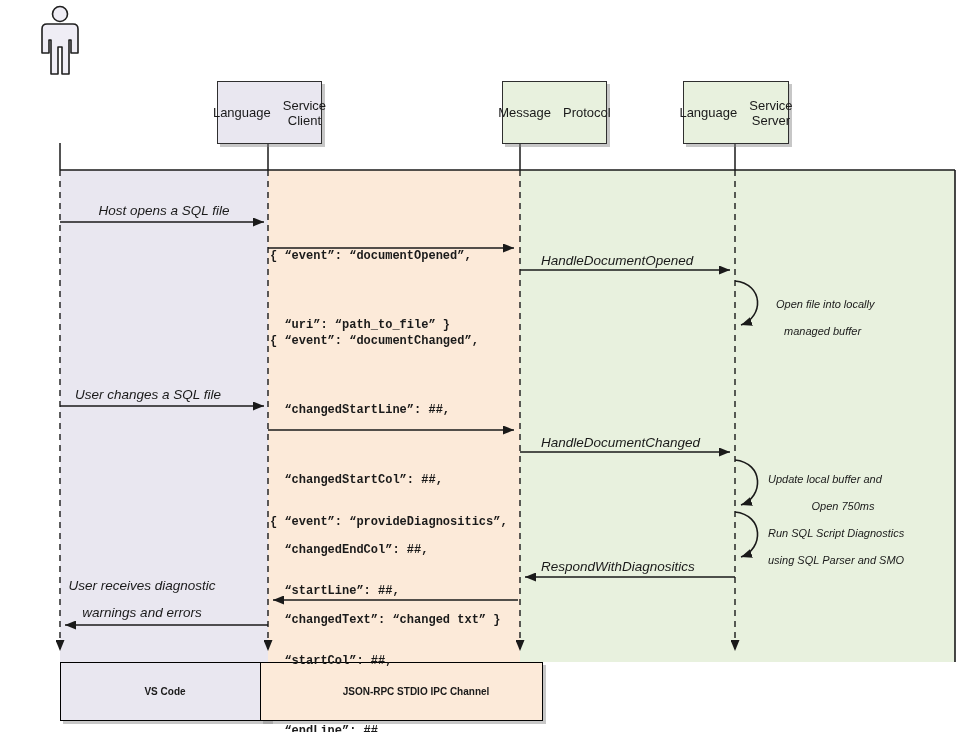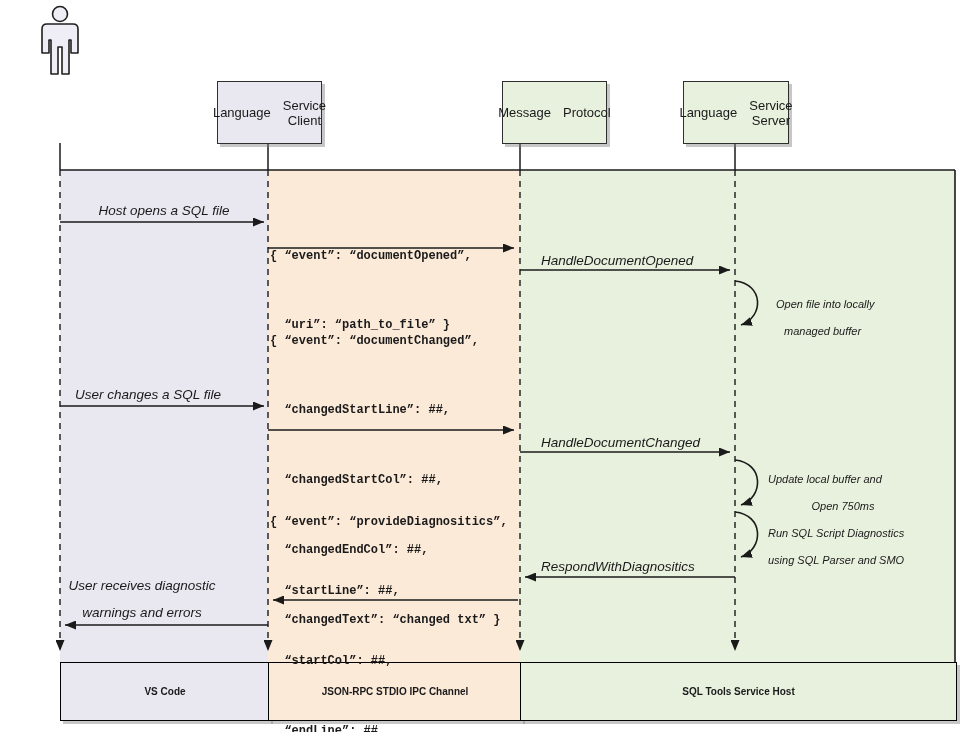--- a/index.html
+++ b/index.html
@@ -60,25 +60,22 @@
     <span>Protocol</span>
   </div>
   <div class="hdr-box" style="left:683px;width:104px;background:#e8f1de;">
     <span>Language</span>
     <span>Service Server</span>
   </div>
 
   <div class="foot-box" style="left:60px;width:208px;background:#e9e7f0;">
     <span>VS Code</span>
   </div>
-  <div class="foot-box" style="left:268px;width:252px;background:#fcead9;">
+  <div class="foot-box" style="left:260px;width:252px;background:#fcead9;padding-left:29px;">
     <span>JSON-RPC STDIO IPC Channel</span>
-  </div>
-  <div class="foot-box" style="left:520px;width:435px;background:#e8f1de;">
-    <span>SQL Tools Service Host</span>
   </div>
 
   <svg class="overlay" width="962" height="732" viewBox="0 0 962 732">
     <defs>
       <marker id="arr" viewBox="0 0 11 9" refX="11" refY="4.5" markerWidth="11" markerHeight="9" markerUnits="userSpaceOnUse" orient="auto">
         <path d="M0,0 L11,4.5 L0,9 Z" fill="#1a1a1a"></path>
       </marker>
     </defs>
 
     <g stroke="#1f1f1f" stroke-width="1.6" fill="#efedf5">

